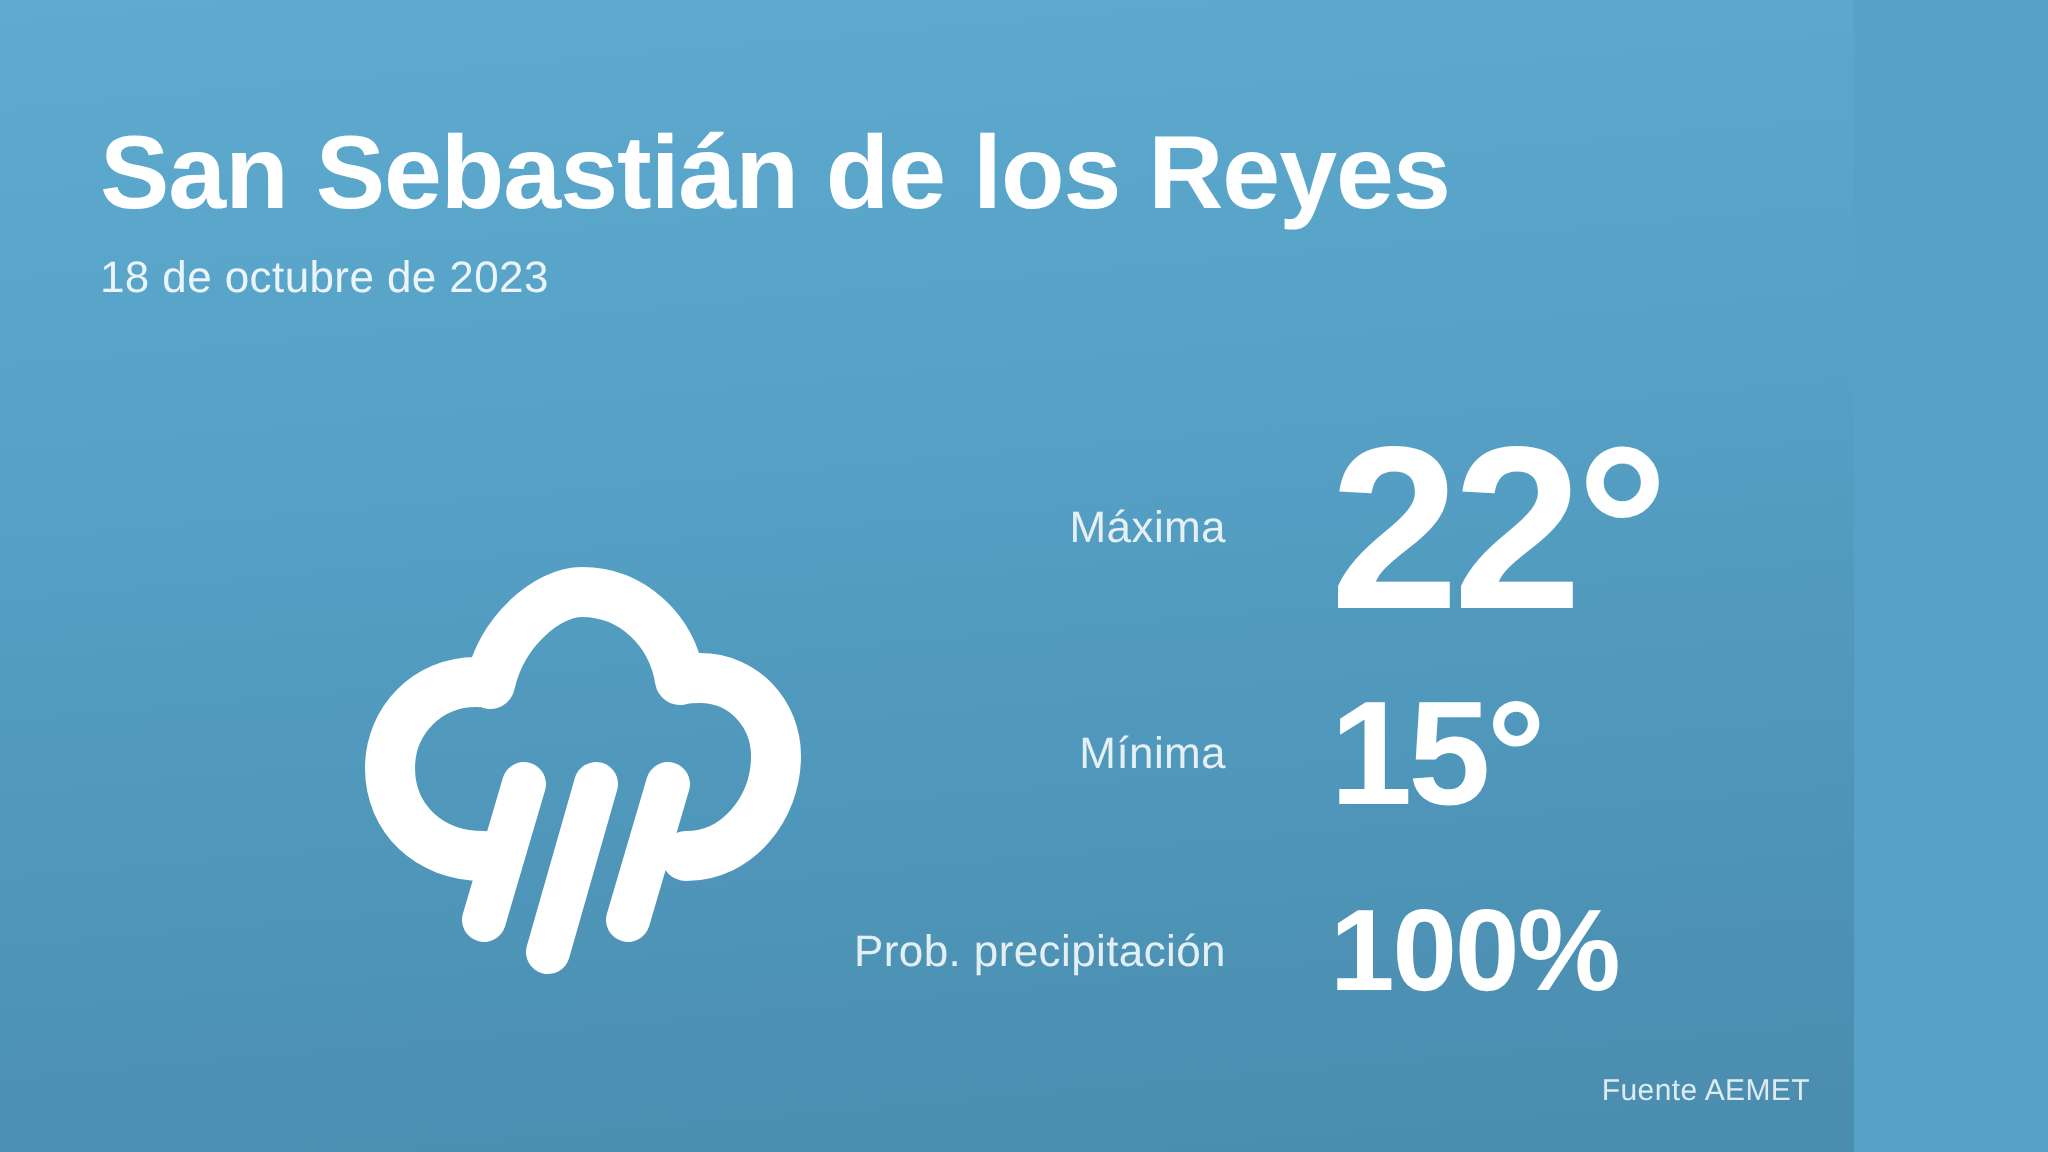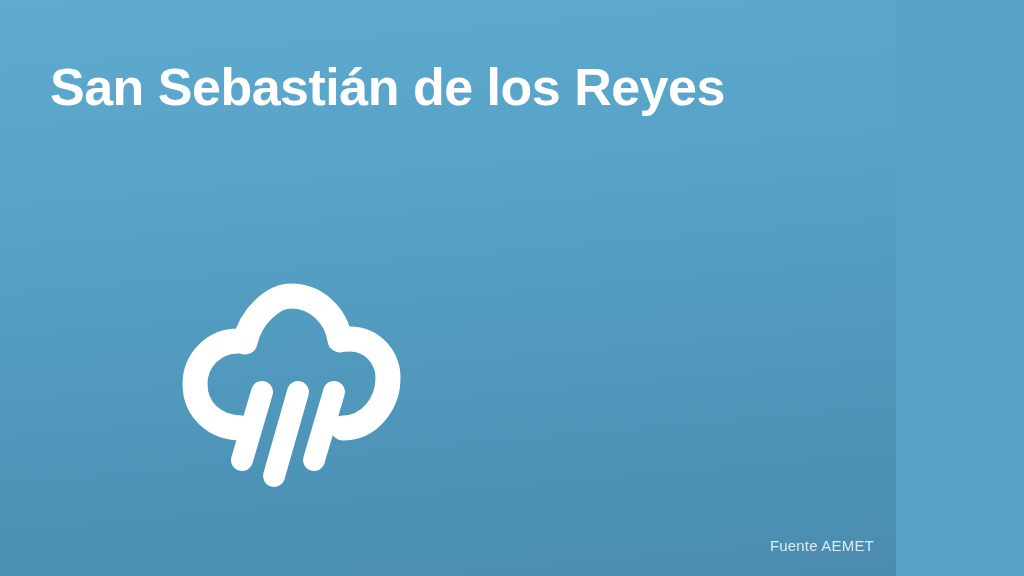--- a/index.html
+++ b/index.html
@@ -13,20 +13,21 @@
     font-family: "Liberation Sans", sans-serif;
     background: #55a2c6;
   }
 
   .card {
     position: relative;
     width: 896px;
     height: 576px;
     background: linear-gradient(175deg, #5eabcf 0%, #57a3c8 32%, #4f97bb 66%, #4a8cae 100%);
     overflow: hidden;
+    padding-left: 31px;
   }
 
   
   .header {
     position: absolute;
     left: 50px;
     top: 58px;
     width: 740px;
   }
   .city-title {
@@ -110,20 +111,21 @@
     letter-spacing: 0.2px;
   }
 </style>
 </head>
 <body>
 
 <div class="card">
 
   <div class="header">
     <h1 class="city-title">San Sebastián de los Reyes</h1>
+    <div class="date-line">18 de octubre de 2023</div>
   </div>
 
   <div class="icon-area">
     <svg viewBox="0 0 224 212" xmlns="http://www.w3.org/2000/svg" aria-hidden="true">
 
       <path d="M64 148
                C 36 148, 17 129, 17 104
                C 17 80, 36 61, 60 61
                C 62 61, 65 61, 67 62
                C 73 35, 96 16, 113 16
@@ -133,16 +135,34 @@
                C 210 124, 191 148, 165 148" fill="none" stroke="#ffffff" stroke-width="25" stroke-linecap="round" stroke-linejoin="round"></path>
 
       <g stroke="#ffffff" stroke-width="22" stroke-linecap="round">
         <line x1="84" y1="112" x2="64" y2="180"></line>
         <line x1="120" y1="112" x2="96" y2="196"></line>
         <line x1="156" y1="112" x2="136" y2="180"></line>
       </g>
     </svg>
   </div>
 
+  <div class="readings">
+
+    <div class="reading-row row-max">
+      <div class="reading-label">Máxima</div>
+      <div class="reading-value">22°</div>
+    </div>
+
+    <div class="reading-row row-min">
+      <div class="reading-label">Mínima</div>
+      <div class="reading-value">15°</div>
+    </div>
+
+    <div class="reading-row row-prec">
+      <div class="reading-label">Prob. precipitación</div>
+      <div class="reading-value">100%</div>
+    </div>
+
+  </div>
 
   <div class="source">Fuente AEMET</div>
 
 </div>
 
 </body></html>

